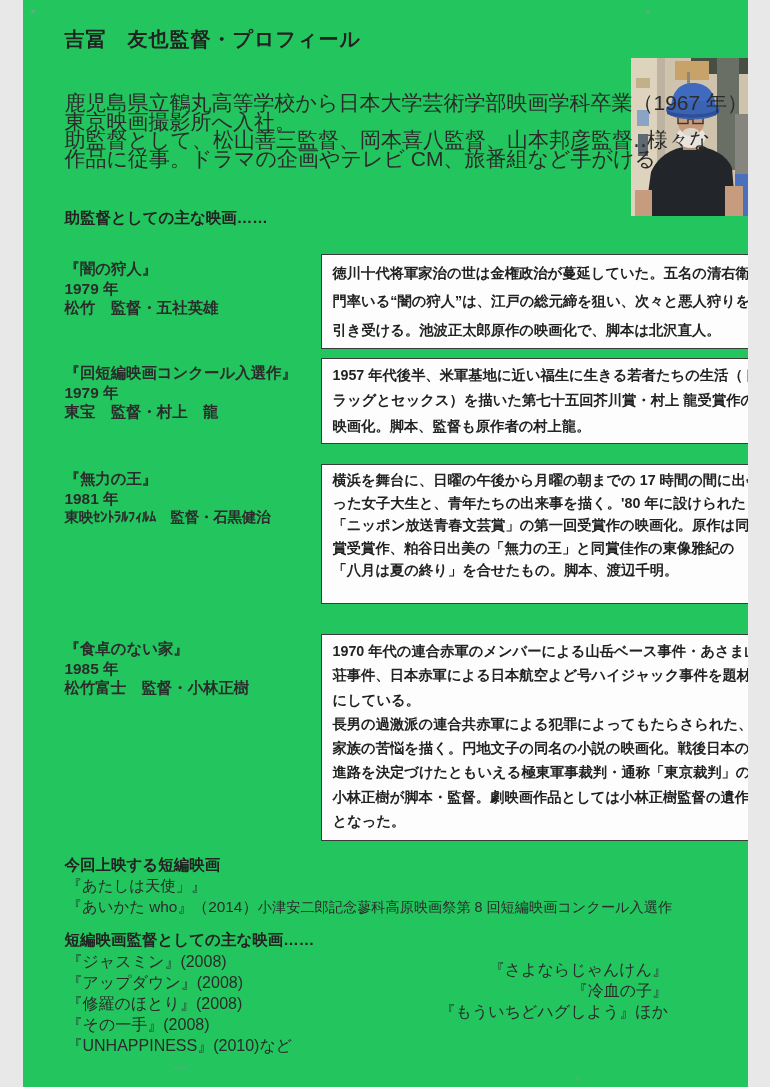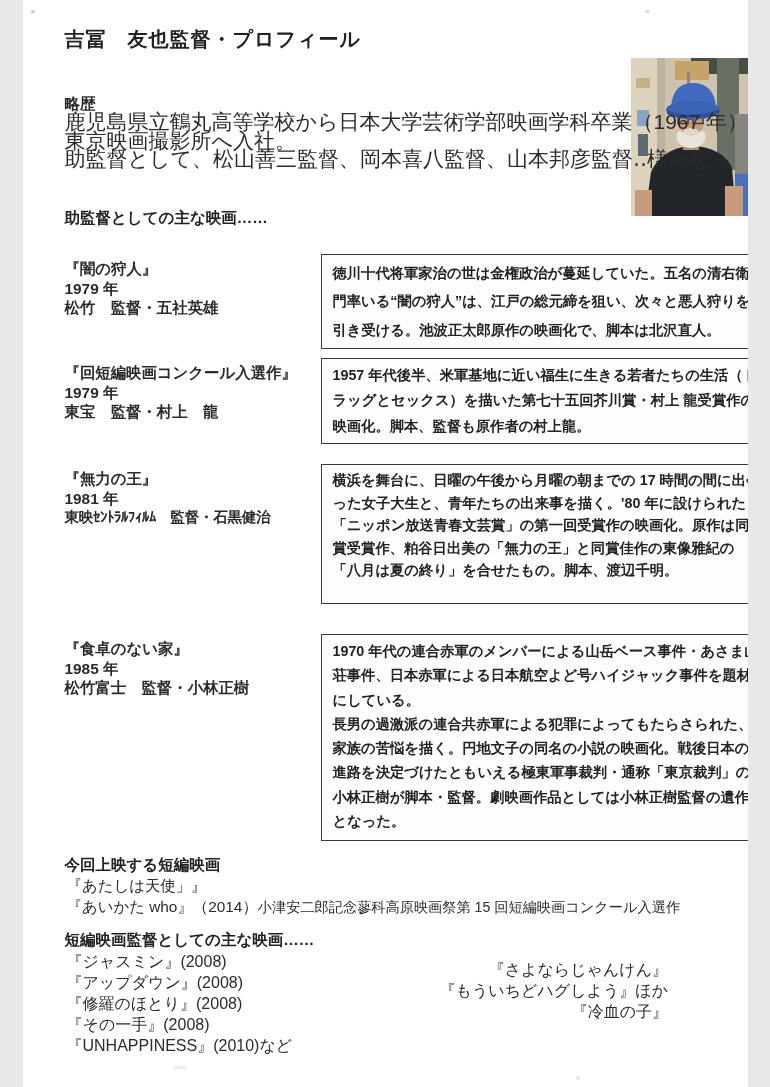--- a/index.html
+++ b/index.html
@@ -1,20 +1,20 @@
 <!DOCTYPE html>
 <html><head>
 <meta charset="utf-8">
 <style>
   html,body{margin:0;padding:0;background:#e8e8e8;}
   .page{
     position:relative;
     width:725px;height:1087px;
     margin:0 auto;
-    background:#ffffff;
+    background:#22c55e;
     font-family:"Liberation Sans","DejaVu Sans",sans-serif;
     color:#2b2b2b;
     overflow:hidden;
   }
   .abs{position:absolute;}
   .page-title{
     left:42px;top:26px;
     font-size:20px;font-weight:bold;letter-spacing:1px;color:#222;
   }
   .speck{position:absolute;background:#9a9a9a;opacity:.55;border-radius:2px;}
@@ -108,24 +108,24 @@
       <rect x="62" y="59" width="10" height="6.5" fill="none" stroke="#3a3530" stroke-width="1.4"></rect>
       <line x1="57" y1="61" x2="62" y2="61" stroke="#3a3530" stroke-width="1.4"></line>
 
       <path d="M40,52 C40,33 49,25 62,25 C76,25 85,34 85,52 Z" fill="#3f6abf"></path>
       <ellipse cx="62" cy="52" rx="27" ry="9.5" fill="#3b63b4"></ellipse>
       <path d="M36,52 C46,58 78,58 88,51 L88,55 C78,61 46,61 36,56 Z" fill="#2d4f95"></path>
     </svg>
   </div>
 
   <div class="abs bio">
-    <div class="bio-heading">略歴</div>
     <div class="bio-line">鹿児島県立鶴丸高等学校から日本大学芸術学部映画学科卒業（1967 年）</div>
     <div class="bio-line">東京映画撮影所へ入社。</div>
     <div class="bio-line">助監督として、松山善三監督、岡本喜八監督、山本邦彦監督‥様々な</div>
+    <div class="bio-line">作品に従事。ドラマの企画やテレビ CM、旅番組など手がける。</div>
   </div>
 
   <div class="abs section-heading assist-heading">助監督としての主な映画……</div>
 
   <div class="abs film-row row1">
     <div class="film-info">
       <div class="t">『闇の狩人』</div>
       <div>1979 年</div>
       <div>松竹　監督・五社英雄</div>
     </div>
@@ -164,34 +164,34 @@
     </div>
     <div class="desc-box box4">
       <p>1970 年代の連合赤軍のメンバーによる山岳ベース事件・あさま山荘事件、日本赤軍による日本航空よど号ハイジャック事件を題材にしている。</p>
       <p>長男の過激派の連合共赤軍による犯罪によってもたらさられた、家族の苦悩を描く。円地文子の同名の小説の映画化。戦後日本の進路を決定づけたともいえる極東軍事裁判・通称「東京裁判」の小林正樹が脚本・監督。劇映画作品としては小林正樹監督の遺作となった。</p>
     </div>
   </div>
 
   <div class="abs screening">
     <div class="section-heading">今回上映する短編映画</div>
     <div class="screening-item">『あたしは天使」』</div>
-    <div class="screening-item"><span>『あいかた who』（2014）</span><span class="screening-note">小津安二郎記念蓼科高原映画祭第 15 回短編映画コンクール入選作</span></div>
+    <div class="screening-item"><span>『あいかた who』（2014）</span><span class="screening-note">小津安二郎記念蓼科高原映画祭第 8 回短編映画コンクール入選作</span></div>
   </div>
 
   <div class="abs shorts">
     <div class="section-heading">短編映画監督としての主な映画……</div>
     <div class="shorts-cols">
       <ul class="shorts-list shorts-left">
         <li>『ジャスミン』(2008)</li>
         <li>『アップダウン』(2008)</li>
         <li>『修羅のほとり』(2008)</li>
         <li>『その一手』(2008)</li>
         <li>『UNHAPPINESS』(2010)など</li>
       </ul>
       <ul class="shorts-list shorts-right">
         <li>『さよならじゃんけん』</li>
+        <li>『冷血の子』</li>
         <li>『もういちどハグしよう』ほか</li>
-        <li>『冷血の子』</li>
       </ul>
     </div>
   </div>
 
 </div>
 
 </body></html>

